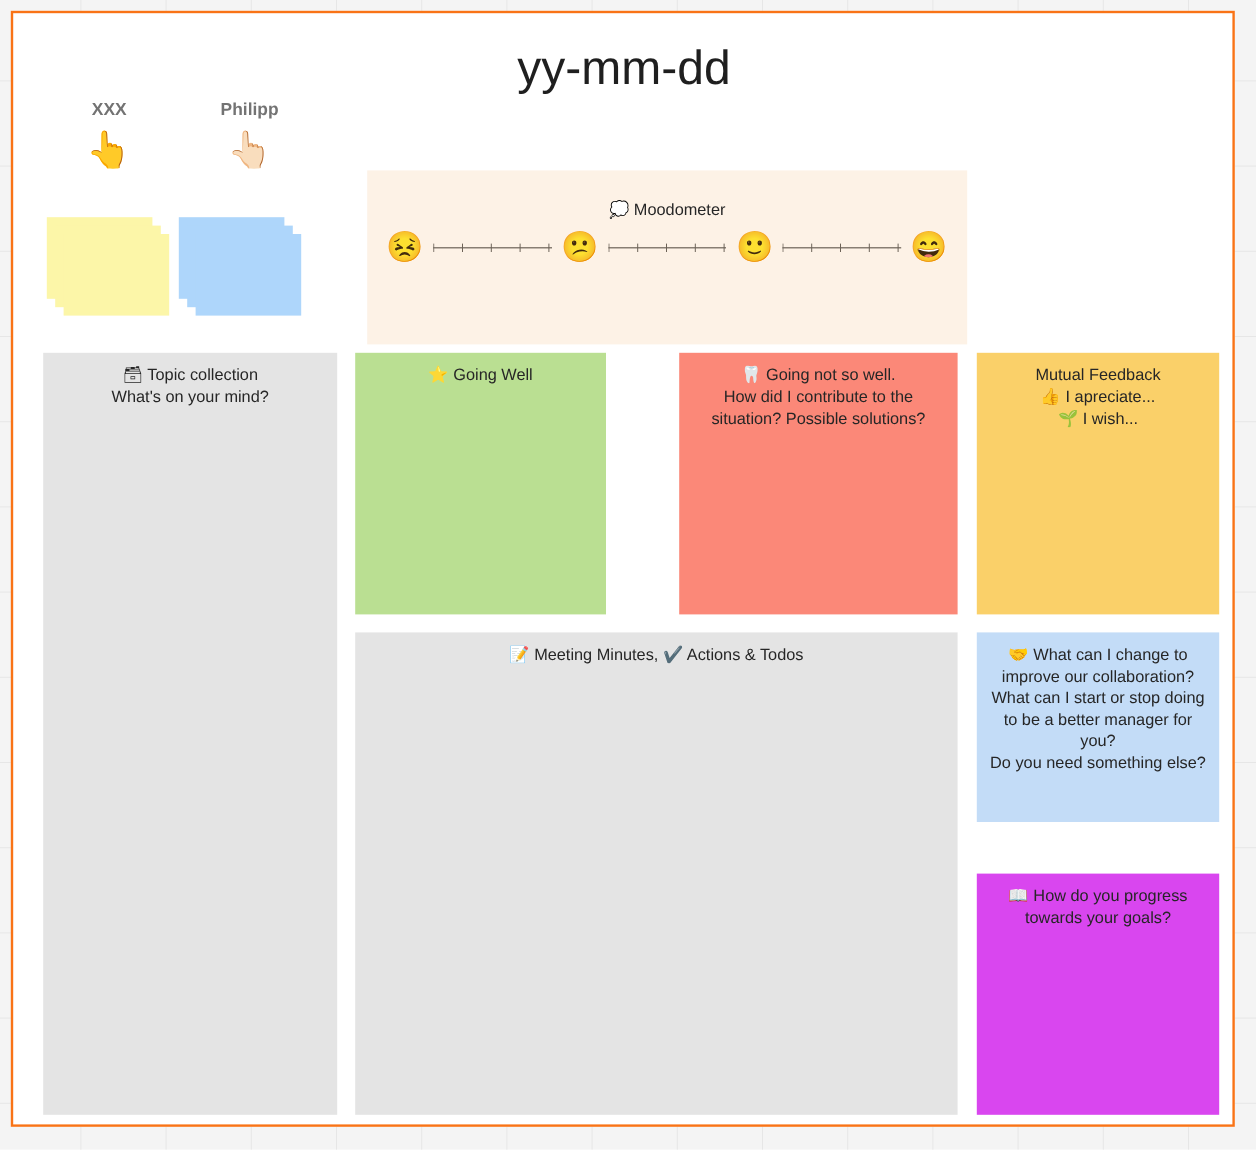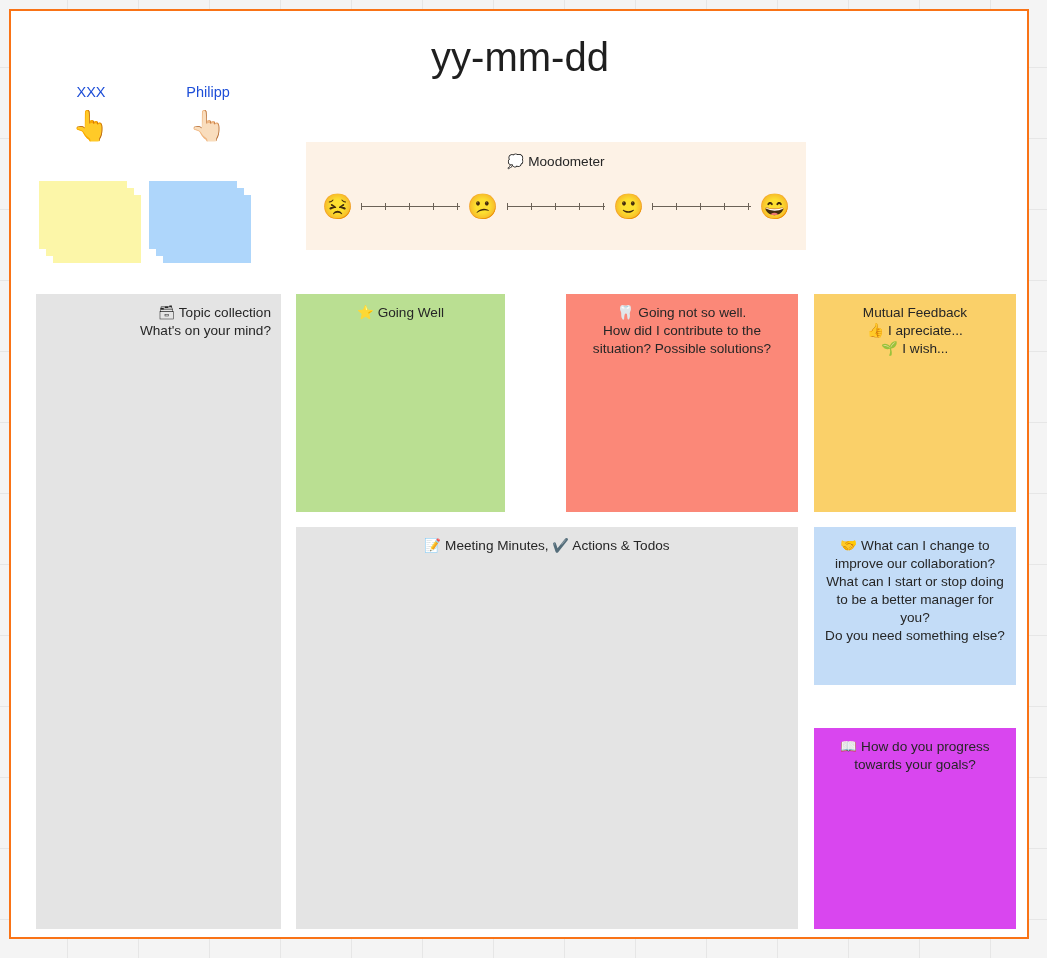--- a/index.html
+++ b/index.html
@@ -55,22 +55,23 @@
   .participant {
     position: absolute;
     top: 0;
     width: 110px;
     text-align: center;
   }
   .participant.p0 { left: 0px; }
   .participant.p1 { left: 117px; }
   .participant-name {
     font-size: 14.5px;
-    color: #1d4ed8;
+    color: #737373;
     line-height: 18px;
+    font-weight: bold;
   }
   .participant-hand {
     font-size: 30px;
     line-height: 46px;
     margin-top: 2px;
   }
 
   
   .sticky-stack {
     position: absolute;
@@ -102,24 +103,24 @@
   .card-head {
     white-space: pre-line;
   }
 
   
   .moodometer {
     position: absolute;
     left: 295px;
     top: 131px;
     width: 500px;
-    height: 108px;
+    height: 145px;
     background: #fdf2e6;
     box-sizing: border-box;
-    padding-top: 11px;
+    padding-top: 24px;
     text-align: center;
   }
   .moodometer-title {
     font-size: 13.6px;
     color: #262626;
     line-height: 18px;
   }
   .mood-scale {
     position: absolute;
     left: 16px;
@@ -153,21 +154,20 @@
     left: 0; right: 0; top: 1px;
     height: 7px;
     background-image: linear-gradient(to right, #6b6257 1px, transparent 1px);
     background-size: 24px 7px;
   }
 
   
   .card-topic {
     left: 25px; top: 283px; width: 245px; height: 635px;
     background: #e4e4e4;
-    text-align: right;
   }
   .card-well {
     left: 285px; top: 283px; width: 209px; height: 218px;
     background: #badf92;
   }
   .card-notwell {
     left: 555px; top: 283px; width: 232px; height: 218px;
     background: #fb8878;
   }
   .card-feedback {

